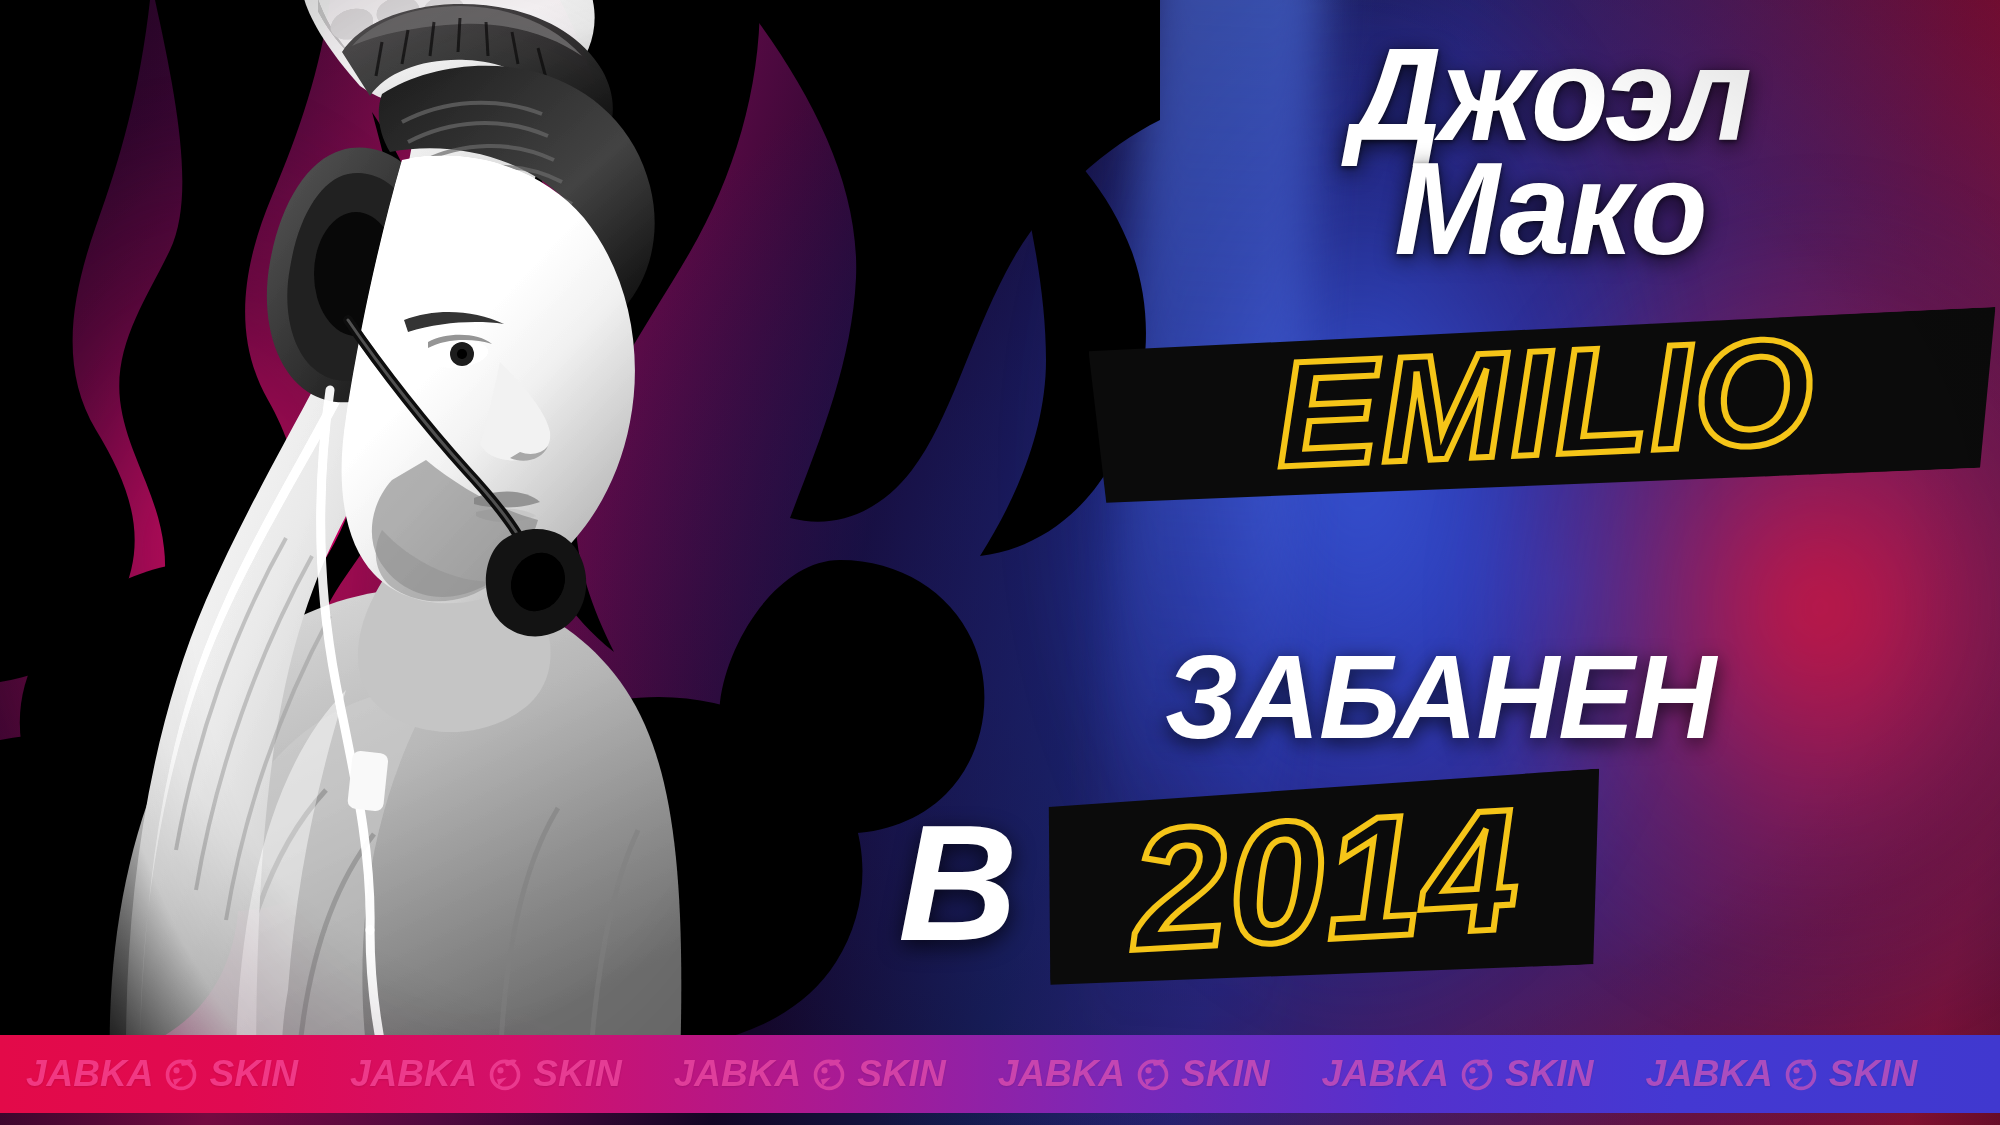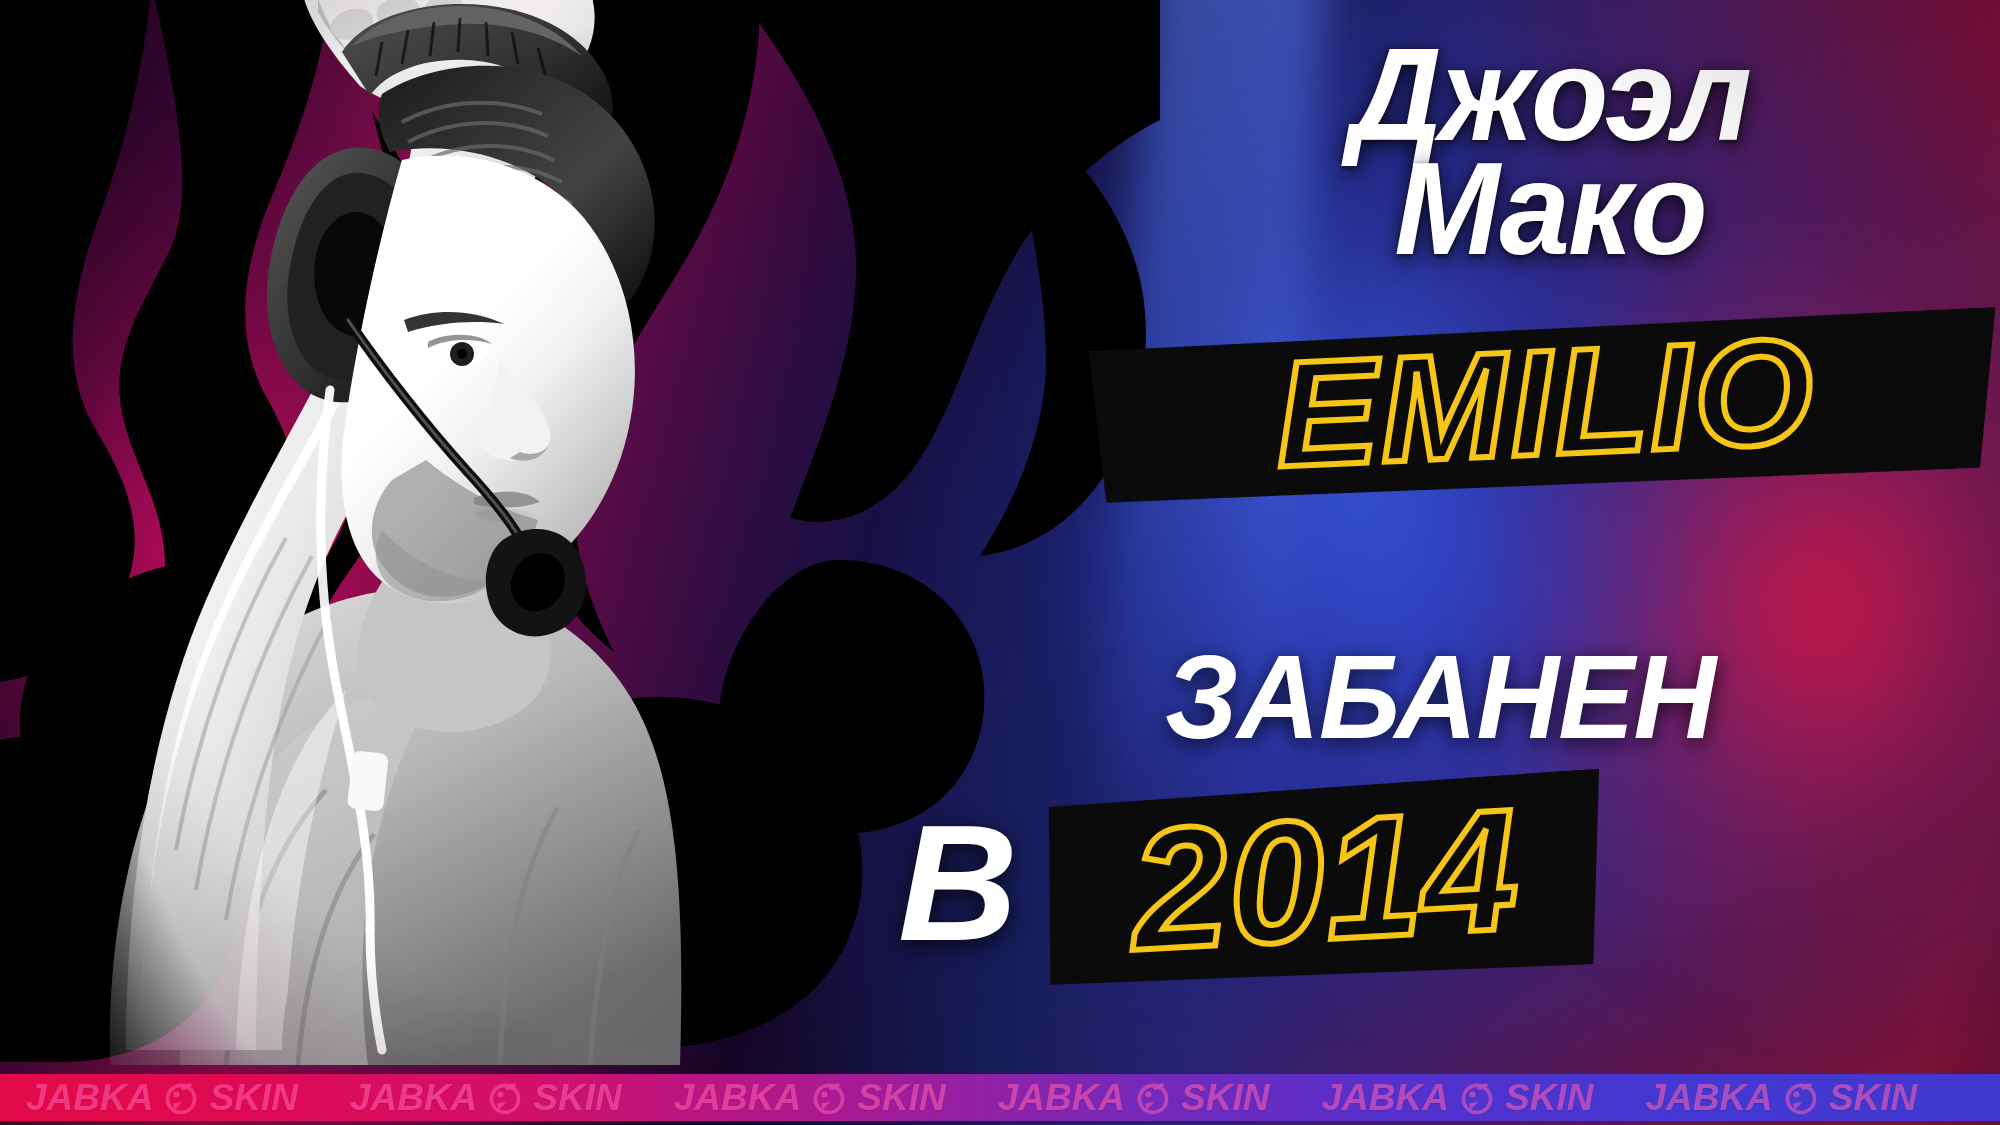--- a/index.html
+++ b/index.html
@@ -190,22 +190,22 @@
     line-height:186px;
     text-align:center;
     color:transparent;
     -webkit-text-stroke:6px #f5c518;
     letter-spacing:1px;
     transform:translateY(2px);
   }
 
   
   .wm-strip{
-    position:absolute; left:0; bottom:4px;
-    width:2000px; height:47px;
+    position:absolute; left:0; bottom:12px;
+    width:2000px; height:78px;
     background:linear-gradient(90deg,
       #e30a49 0%,
       #e00a52 12%,
       #d2106a 26%,
       #a81a94 42%,
       #7a28b8 56%,
       #5431cd 70%,
       #4438d2 84%,
       #4038cf 100%);
     overflow:hidden;

